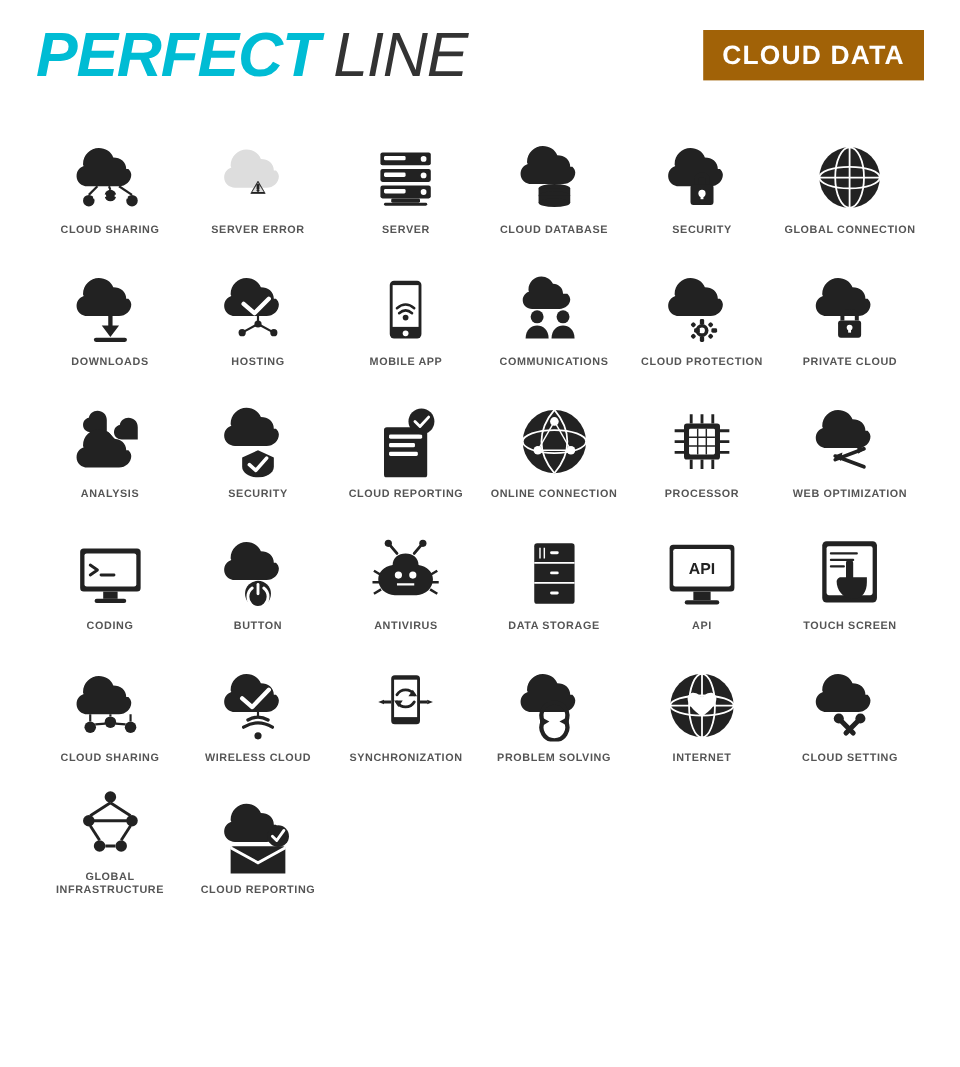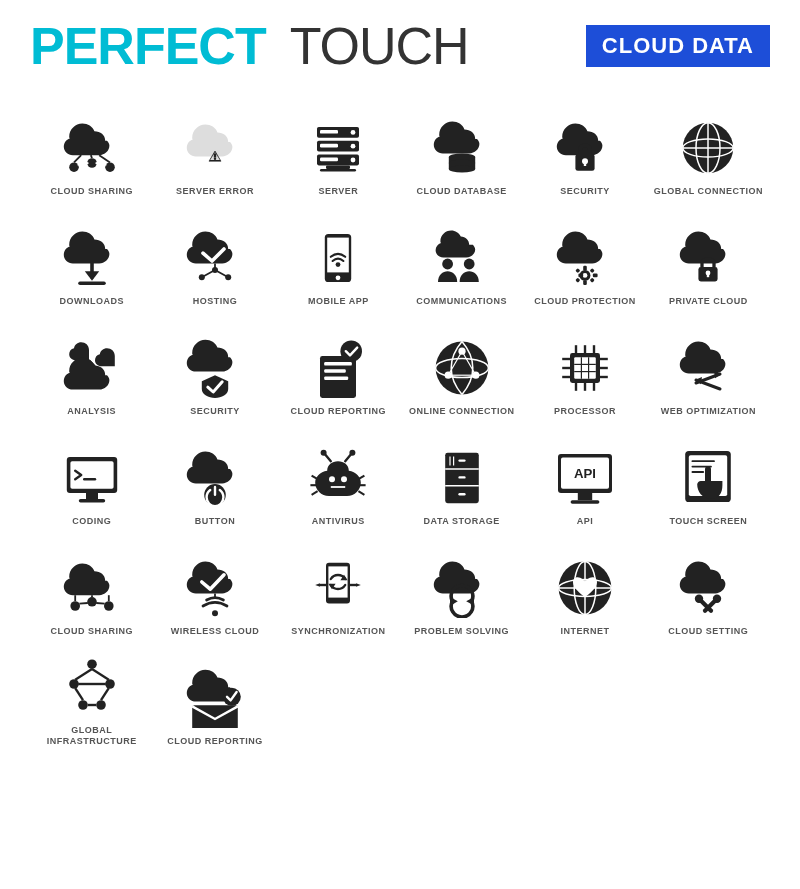--- a/index.html
+++ b/index.html
@@ -21,42 +21,43 @@
     .header {
       display: flex;
       align-items: center;
       justify-content: space-between;
       margin-bottom: 24px;
     }
 
     .header-title {
       display: flex;
       align-items: baseline;
-      gap: 16px;
+      gap: 4px;
+      font-style: italic;
     }
 
     .header-perfect {
       font-size: 52px;
       font-weight: 900;
       color: #00bcd4;
       letter-spacing: -1px;
       line-height: 1;
     }
 
     .header-line {
       font-size: 52px;
       font-weight: 300;
       color: #333;
       letter-spacing: -1px;
       line-height: 1;
       margin-left: 8px;
     }
 
     .header-badge {
-      background: #1d4ed8;
+      background: #a16207;
       color: #fff;
       font-size: 22px;
       font-weight: 700;
       padding: 8px 16px;
       letter-spacing: 1px;
     }
 
     
     .icon-grid {
       display: grid;
@@ -100,21 +101,21 @@
     }
   </style>
 </head>
 <body>
 
 <div class="page">
 
   <div class="header">
     <div class="header-title">
       <span class="header-perfect">PERFECT</span>
-      <span class="header-line">TOUCH</span>
+      <span class="header-line">LINE</span>
     </div>
     <div class="header-badge">CLOUD DATA</div>
   </div>
 
   <div class="icon-grid">
 
 
     <div class="icon-cell">
       <div class="icon-svg">
         <svg viewBox="0 0 100 100" xmlns="http://www.w3.org/2000/svg">

